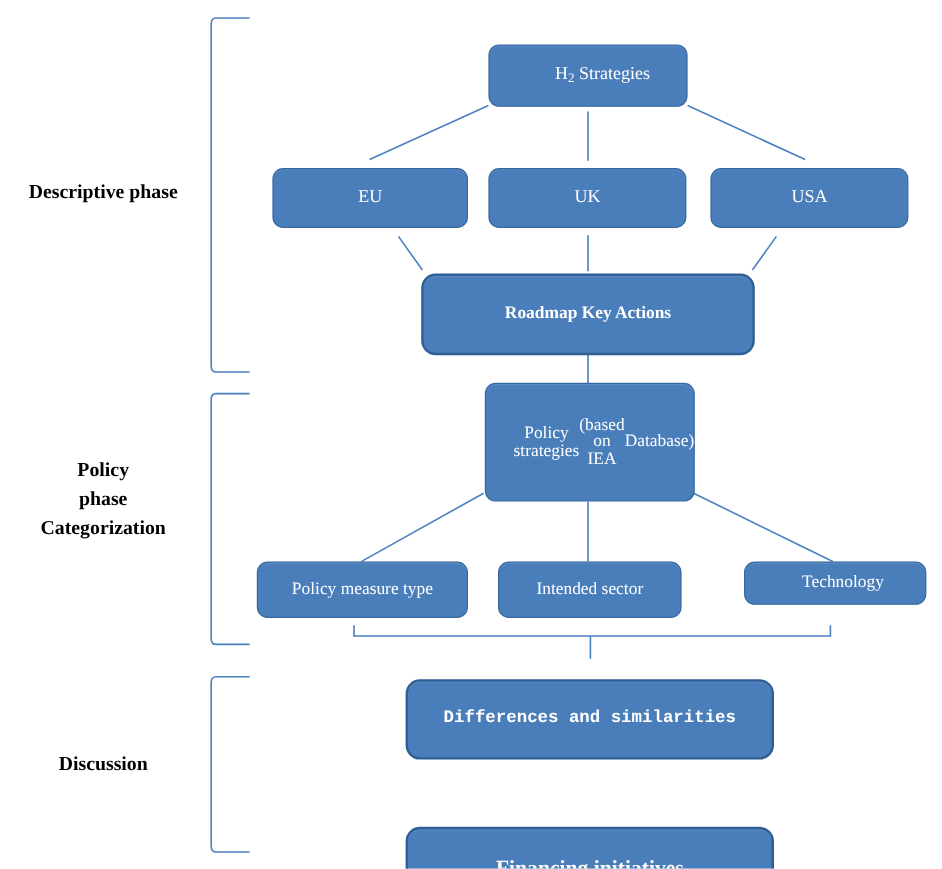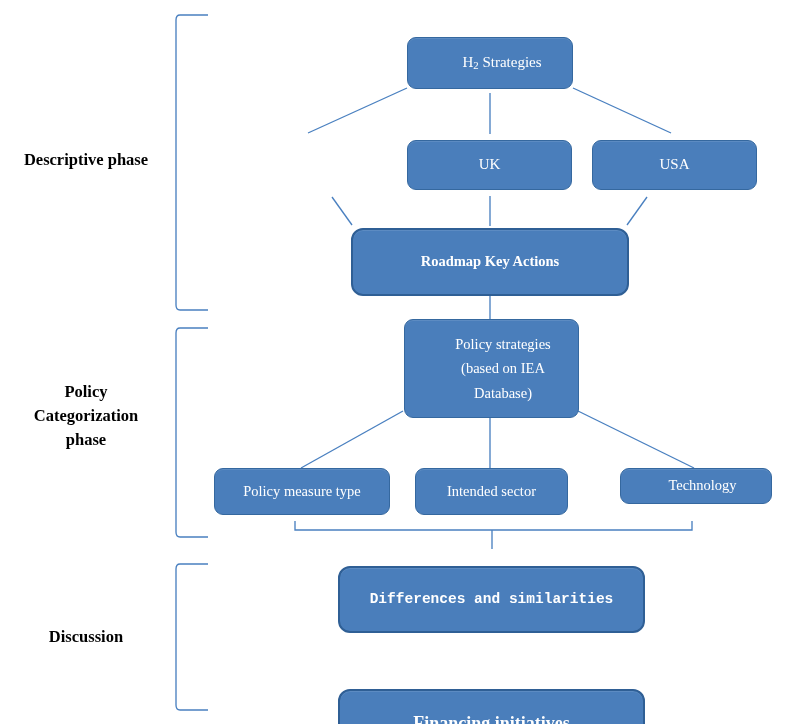--- a/index.html
+++ b/index.html
@@ -44,22 +44,21 @@
     z-index: 3;
   }
   .node.heavy {
     border-width: 2.4px;
     border-color: #2f5f95;
     font-weight: bold;
     border-radius: 12px;
   }
   .node.multiline {
     display: flex;
-    flex-direction: column;
-    justify-content: center;
+    justify-content: space-between;
     line-height: 1.0;
     padding-left: 23px;
   }
   .node.multiline .ln {
     display: block;
     margin: 5px 0;
   }
 
   .phase-label {
     position: absolute;
@@ -110,32 +109,35 @@
       <line x1="492" y1="530" x2="492" y2="549"></line>
     </g>
   </svg>
 
   <div class="phase-label" style="left:0px; top:148px; width:172px;">
     <span class="ln">Descriptive phase</span>
   </div>
 
   <div class="phase-label" style="left:0px; top:380px; width:172px;">
     <span class="ln">Policy</span>
+    <span class="ln">phase</span>
     <span class="ln">Categorization</span>
-    <span class="ln">phase</span>
   </div>
 
   <div class="phase-label" style="left:0px; top:625px; width:172px;">
     <span class="ln">Discussion</span>
   </div>
 
   <div class="node" style="left:407px; top:37px; width:166px; height:52px;padding-left:24px;">
     <span><span>H</span><sub>2</sub><span> Strategies</span></span>
   </div>
 
+  <div class="node" style="left:227px; top:140px; width:163px; height:50px;">
+    <span>EU</span>
+  </div>
 
   <div class="node" style="left:407px; top:140px; width:165px; height:50px;">
     <span>UK</span>
   </div>
 
   <div class="node" style="left:592px; top:140px; width:165px; height:50px;">
     <span>USA</span>
   </div>
 
   <div class="node heavy" style="left:351px; top:228px; width:278px; height:68px; font-size:14.5px;">

